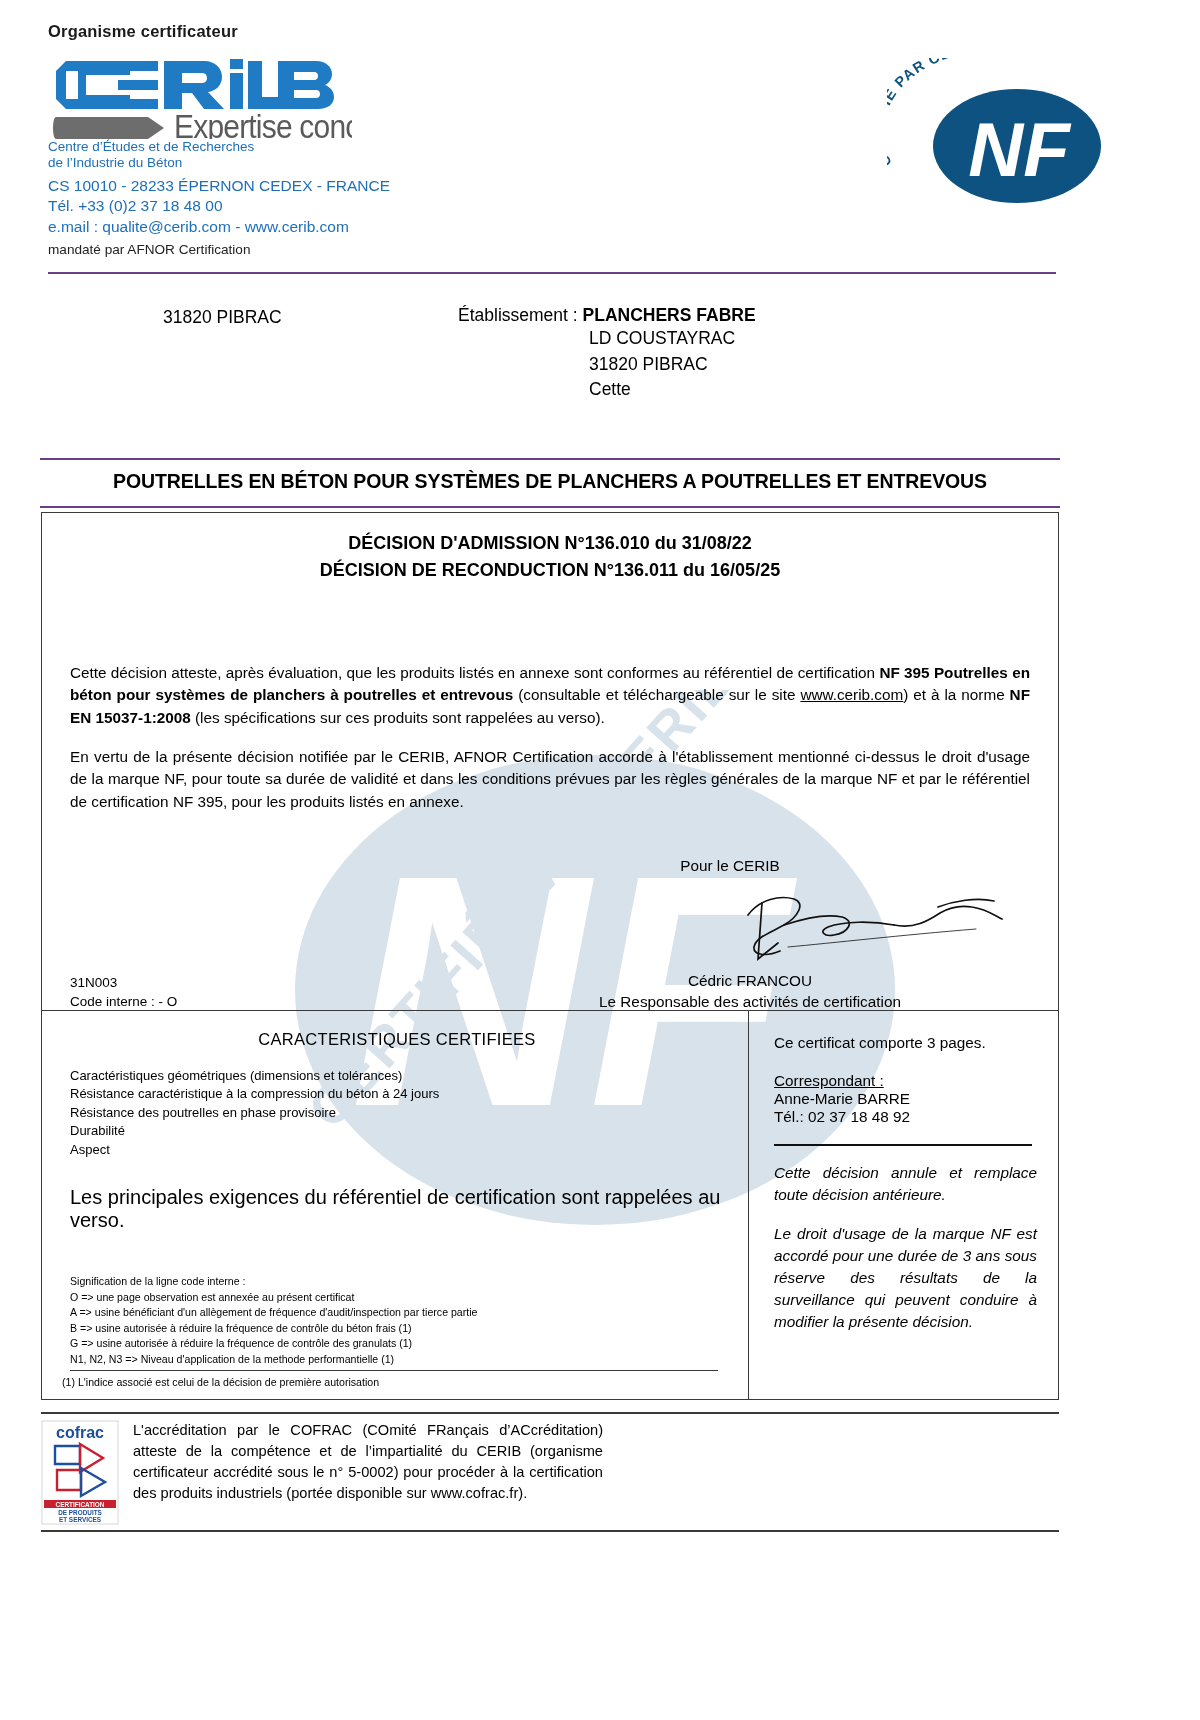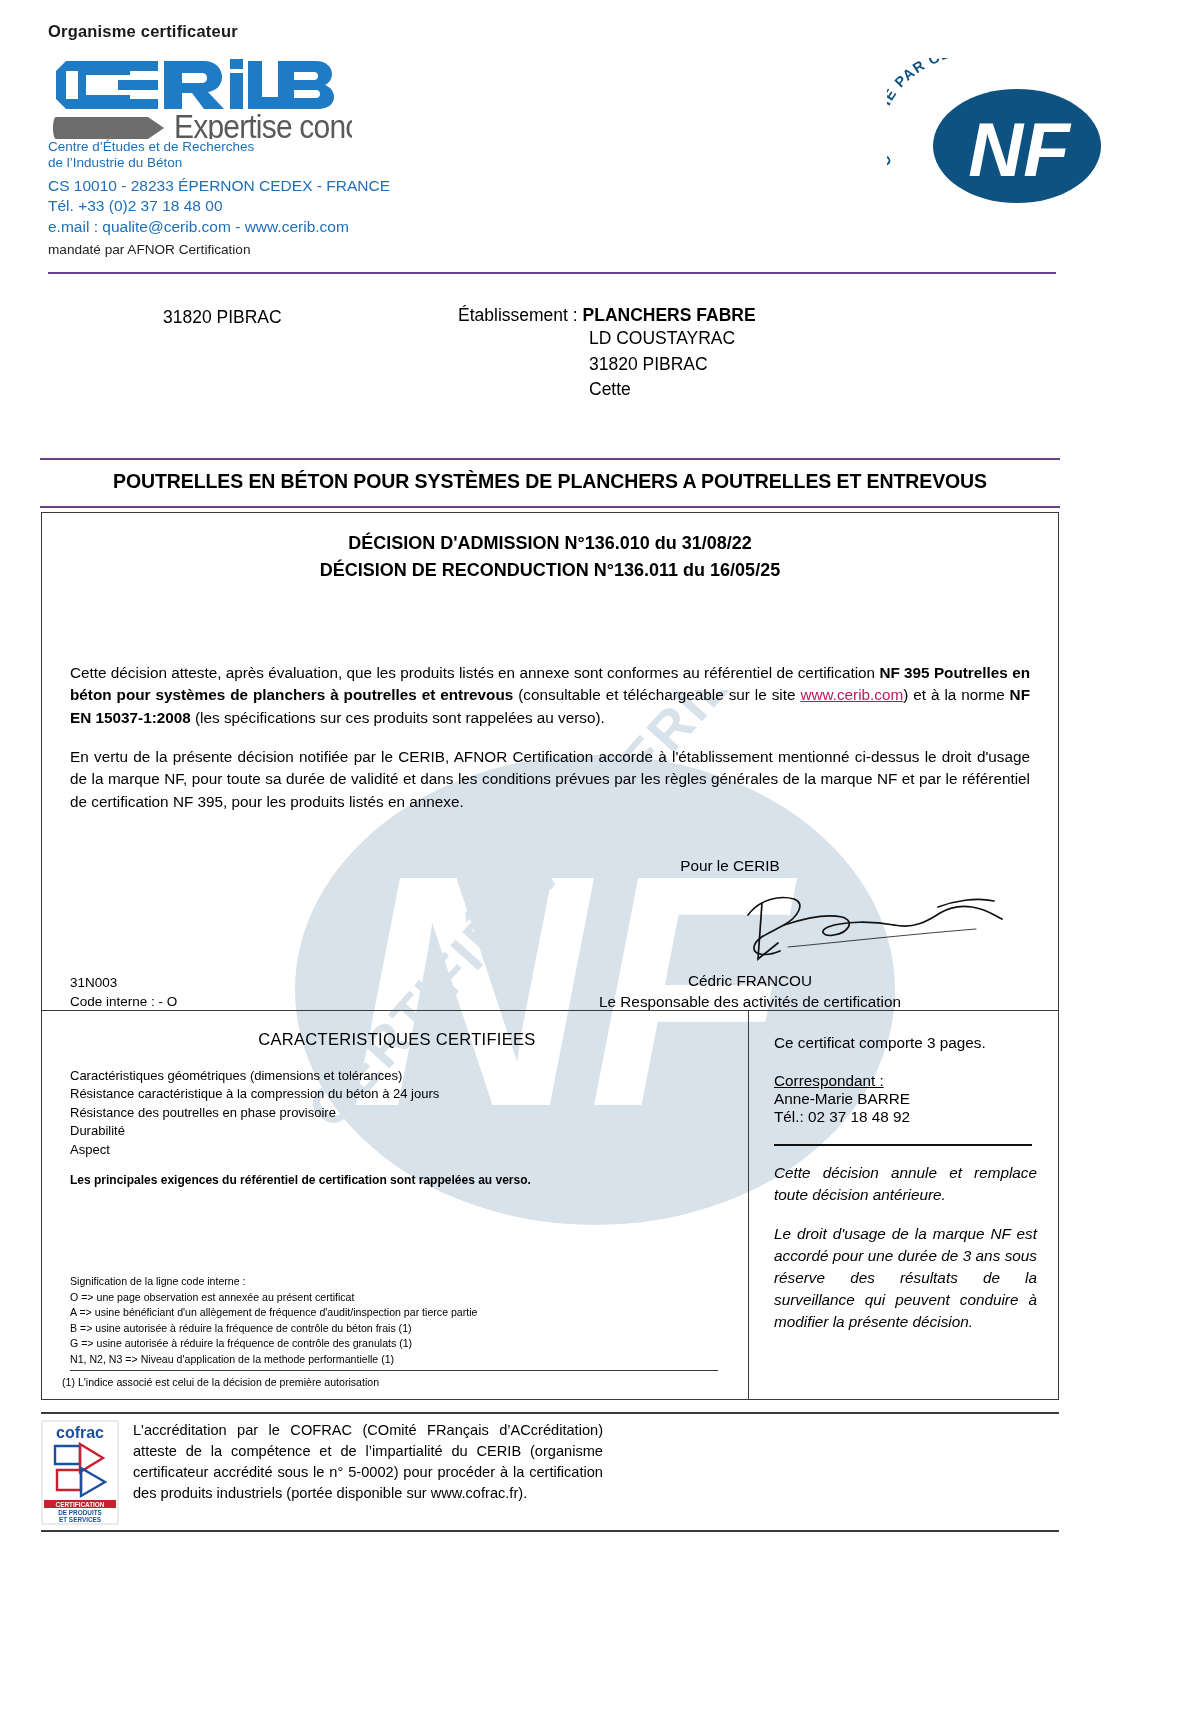--- a/index.html
+++ b/index.html
@@ -190,21 +190,21 @@
     padding-top: 78px;
     font-size: 15.3px;
     line-height: 1.46;
     text-align: justify;
     position: relative;
     z-index: 3;
   }
   .body-text p { margin: 0 0 17px 0; }
   .body-text b { font-weight: bold; }
   .link {
-    color: #be185d;
+    color: #000000;
     text-decoration: underline;
   }
 
   
   .pour-cerib {
     position: absolute;
     left: 0;
     top: 327px;
     width: 100%;
     text-align: center;
@@ -257,23 +257,22 @@
     text-align: center;
     font-size: 16.5px;
     letter-spacing: .3px;
     margin-bottom: 18px;
   }
   .carac-list {
     font-size: 13px;
     line-height: 1.42;
   }
   .carac-note {
-    margin-top: 14px;
-    font-size: 12px;
-    font-weight: bold;
+    margin-top: 27px;
+    font-size: 20px;
   }
 
   .legend {
     position: absolute;
     left: 28px;
     top: 262px;
     width: 650px;
     font-size: 10.6px;
     line-height: 1.47;
     z-index: 3;

